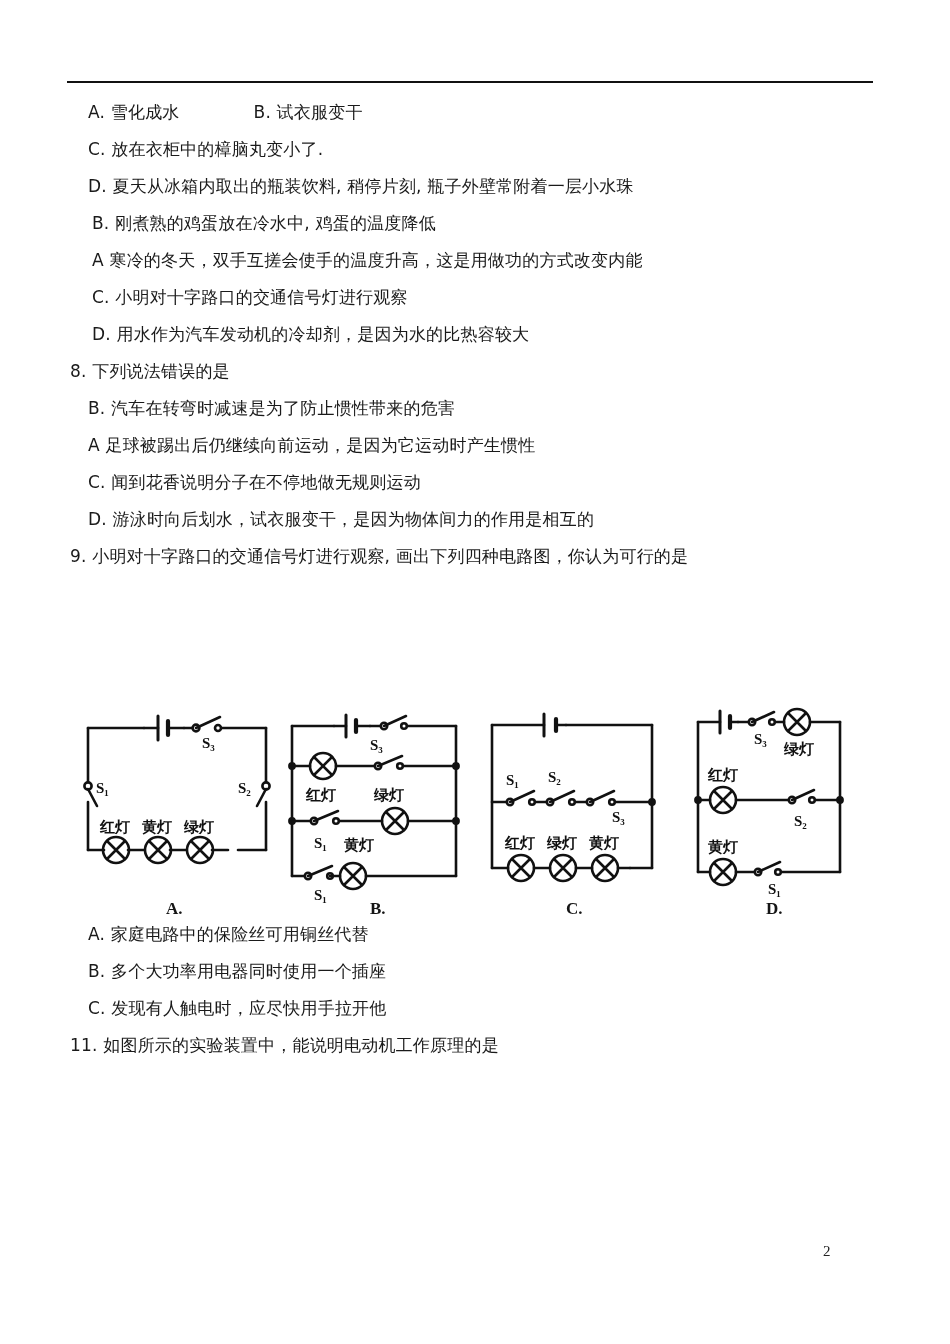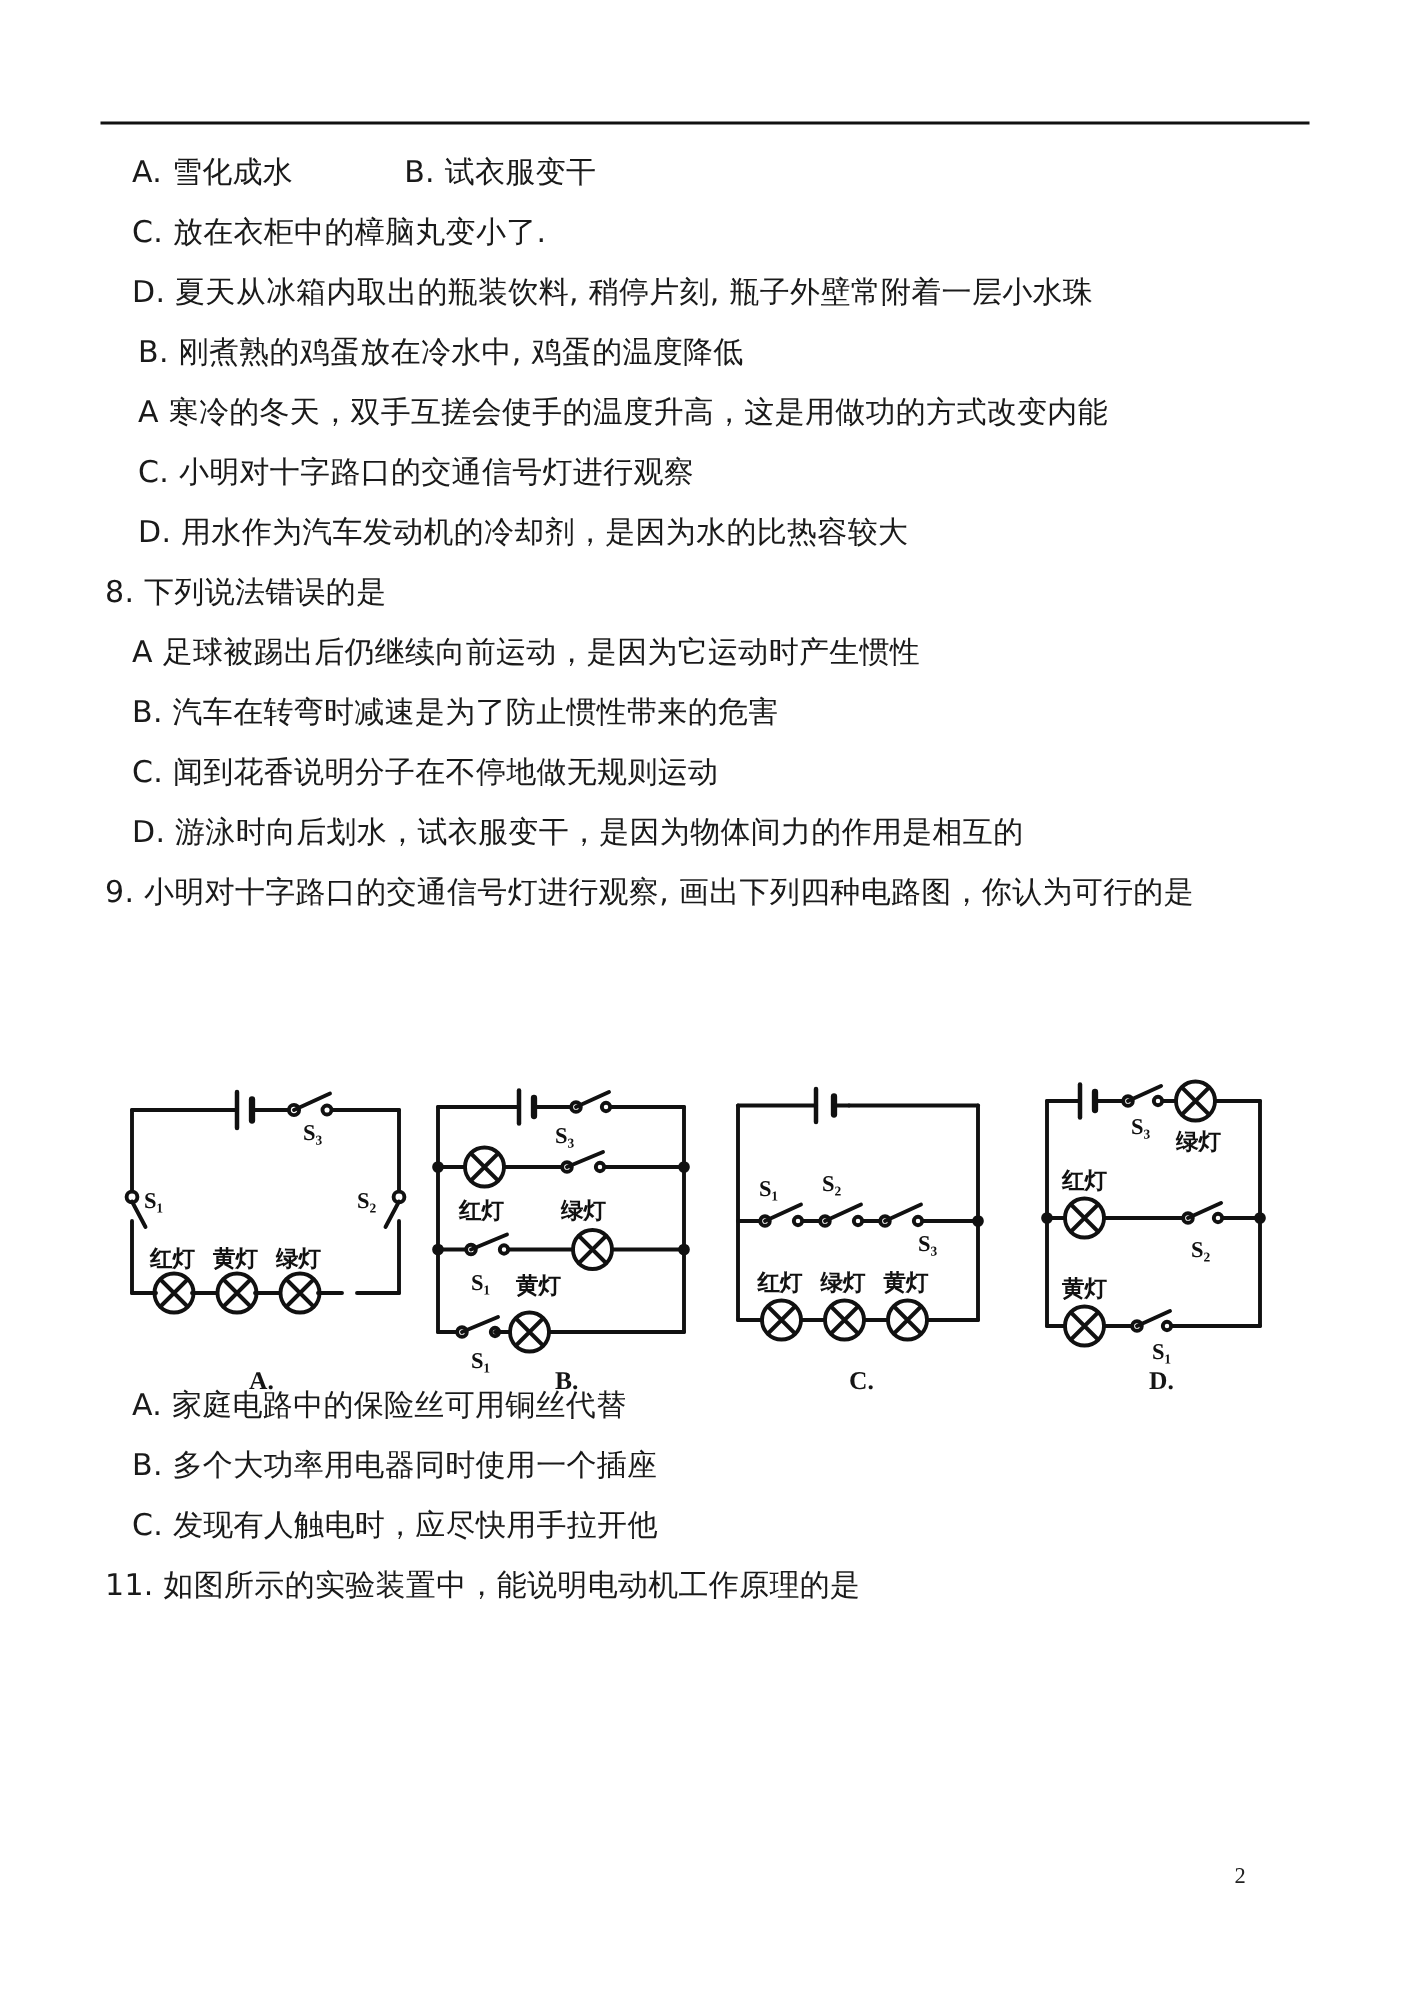--- a/index.html
+++ b/index.html
@@ -26,21 +26,21 @@
     height: 0;
     border-top: 2.5px solid #111;
   }
   .content {
     position: absolute;
     left: 0;
     top: 104px;
     width: 950px;
   }
   .qline {
-    font-size: 20px;
+    font-size: 17px;
     line-height: 1.0;
     padding: 0 0 0 70px;
     margin: 0 0 20px 0;
     white-space: nowrap;
     letter-spacing: 0.2px;
   }
   .qline.opt {
     padding-left: 88px;
   }
   .qline.opt-wide {
@@ -54,21 +54,21 @@
   
   .figure {
     position: absolute;
     left: 0;
     top: 690px;
     width: 950px;
     height: 235px;
   }
   .circuit {
     position: absolute;
-    top: 12px;
+    top: 0;
     height: 235px;
   }
   .circuit svg {
     display: block;
   }
   .caption {
     position: absolute;
     bottom: 6px;
     font-family: "Liberation Serif", serif;
     font-weight: bold;
@@ -108,22 +108,22 @@
     </div>
     <div class="qline opt cjk">C. 放在衣柜中的樟脑丸变小了.</div>
     <div class="qline opt cjk">D. 夏天从冰箱内取出的瓶装饮料, 稍停片刻, 瓶子外壁常附着一层小水珠</div>
 
     <div class="qline opt-wide cjk">B. 刚煮熟的鸡蛋放在冷水中, 鸡蛋的温度降低</div>
     <div class="qline opt-wide cjk">A 寒冷的冬天，双手互搓会使手的温度升高，这是用做功的方式改变内能</div>
     <div class="qline opt-wide cjk">C. 小明对十字路口的交通信号灯进行观察</div>
     <div class="qline opt-wide cjk">D. 用水作为汽车发动机的冷却剂，是因为水的比热容较大</div>
 
     <div class="qline cjk">8. 下列说法错误的是</div>
+    <div class="qline opt cjk">B. 汽车在转弯时减速是为了防止惯性带来的危害</div>
     <div class="qline opt cjk">A 足球被踢出后仍继续向前运动，是因为它运动时产生惯性</div>
-    <div class="qline opt cjk">B. 汽车在转弯时减速是为了防止惯性带来的危害</div>
     <div class="qline opt cjk">C. 闻到花香说明分子在不停地做无规则运动</div>
     <div class="qline opt cjk">D. 游泳时向后划水，试衣服变干，是因为物体间力的作用是相互的</div>
 
     <div class="qline cjk">9. 小明对十字路口的交通信号灯进行观察, 画出下列四种电路图，你认为可行的是</div>
 
   </div>
 
   <div class="figure">
 
     <div class="circuit" style="left:66px; width:215px;">

